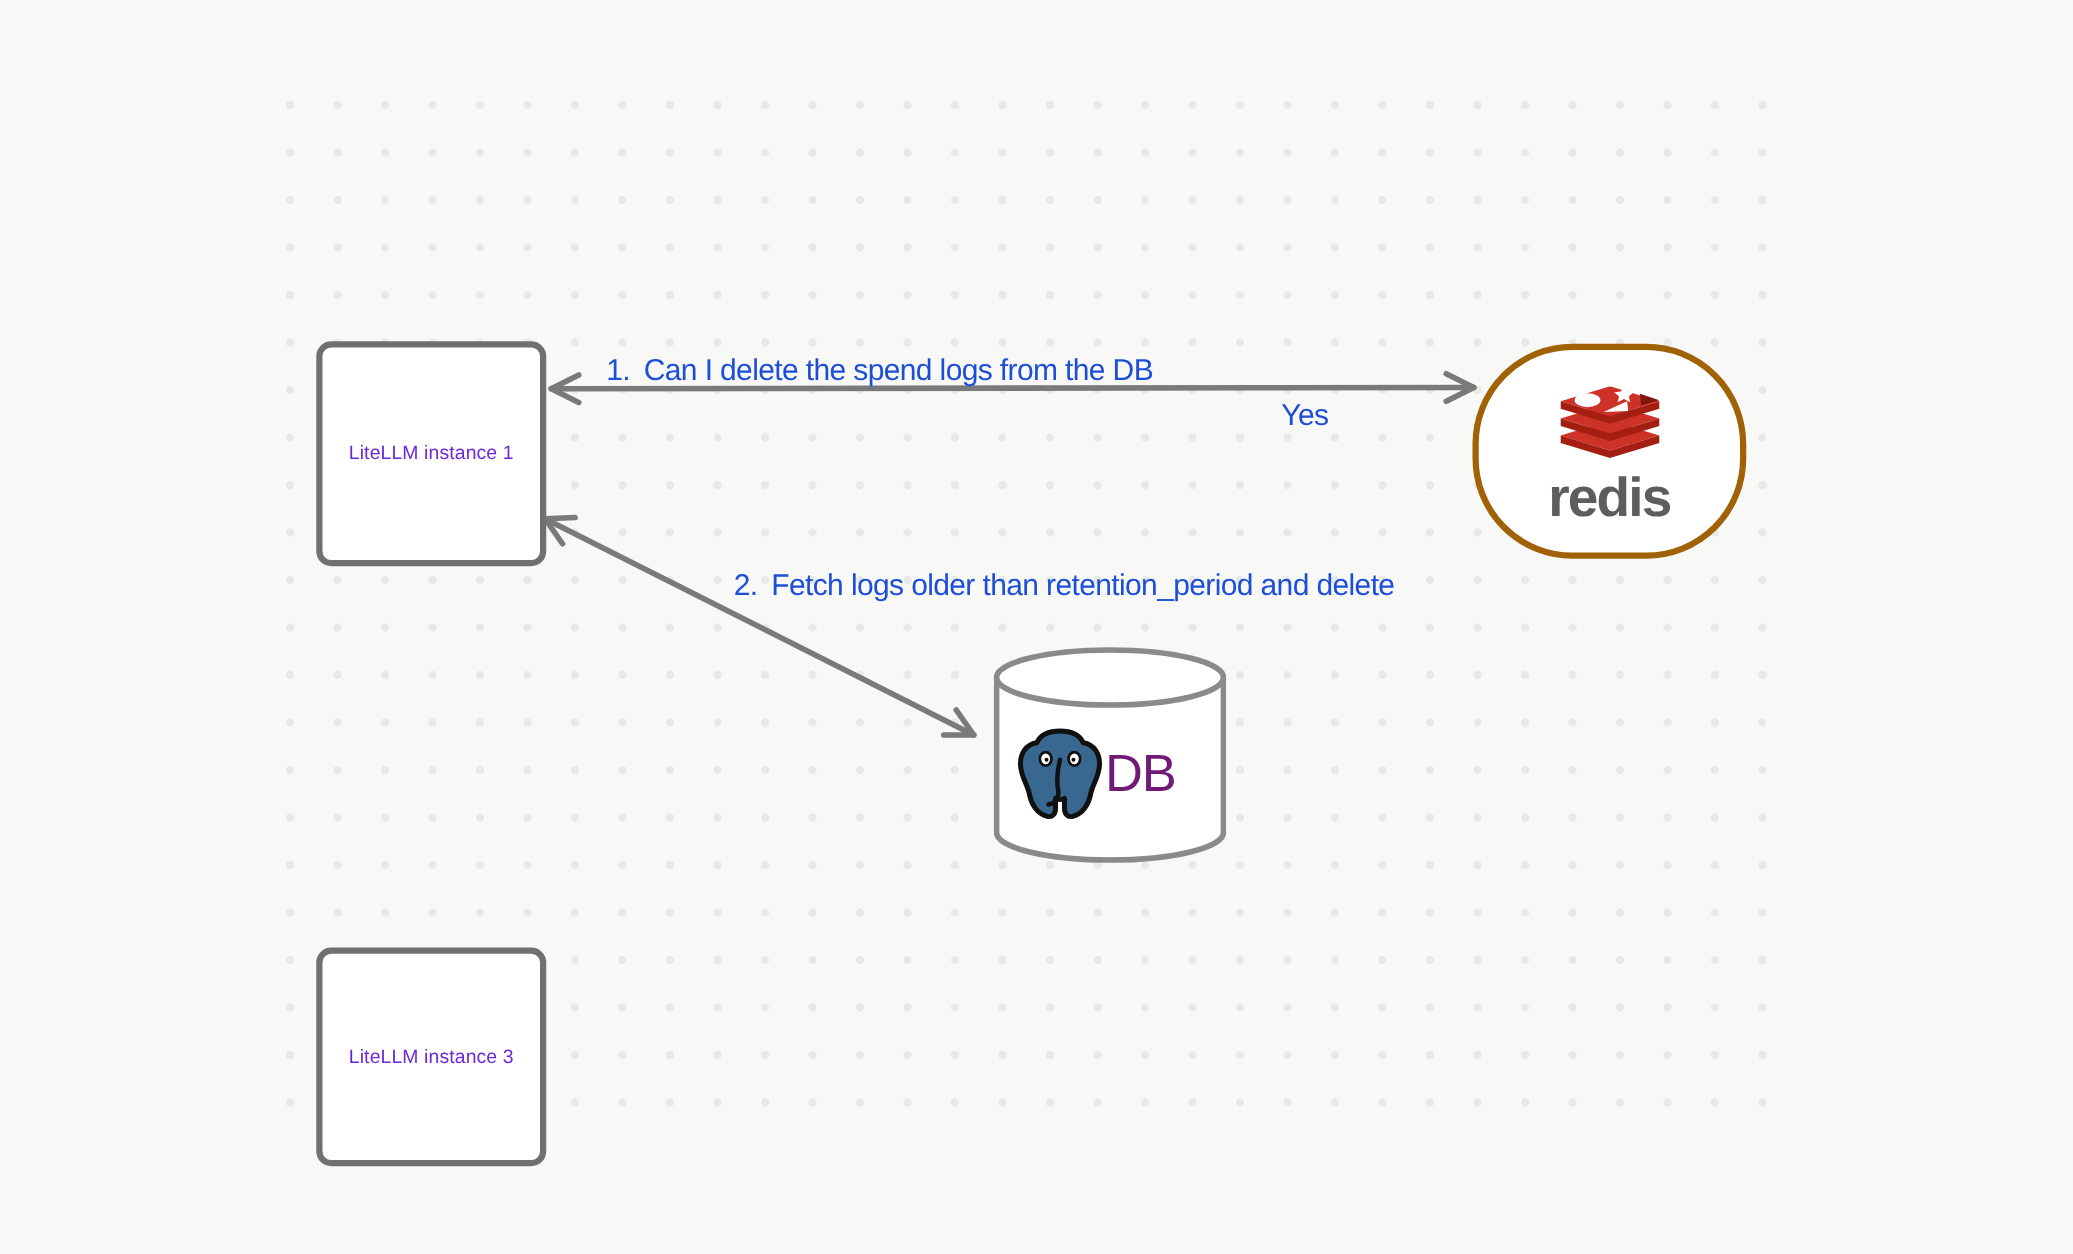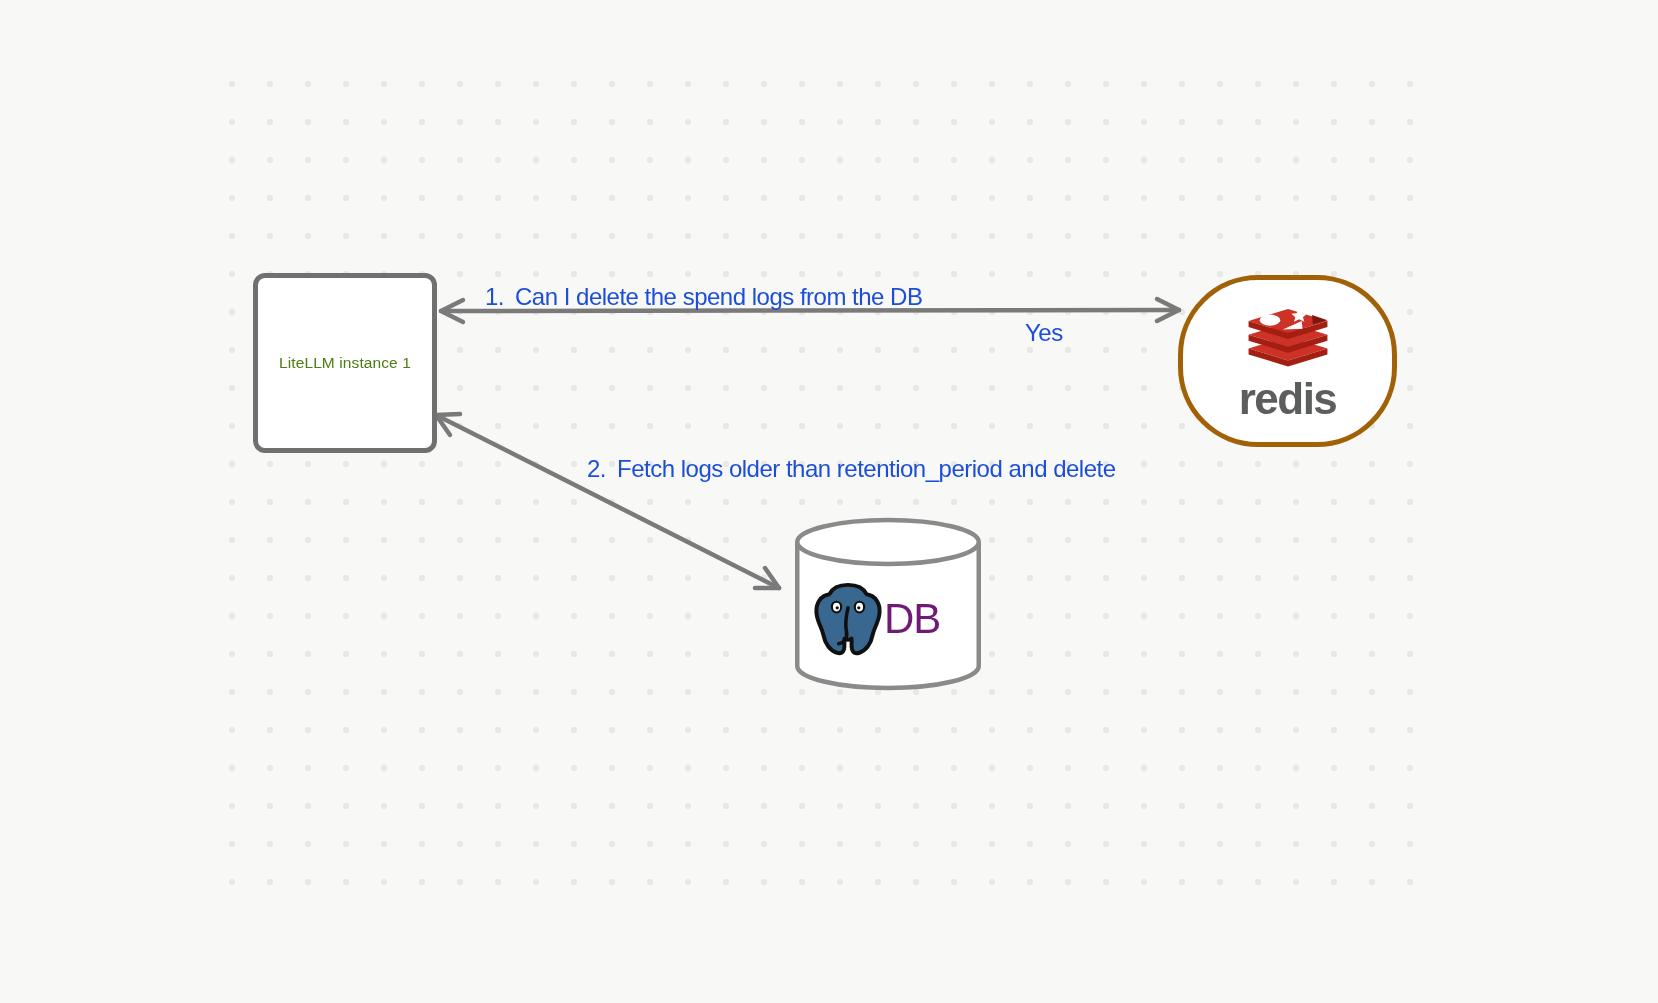--- a/index.html
+++ b/index.html
@@ -13,21 +13,21 @@
   .dot-grid{
     position:absolute;left:213px;top:65px;width:1217px;height:837px;
     background-image:radial-gradient(circle,#e8e8e7 3px,transparent 3.5px);
     background-size:38px 38px;
     pointer-events:none;
   }
   .node-box{
     position:absolute;width:184px;box-sizing:border-box;
     background:#ffffff;border:5px solid #707070;border-radius:12px;
     display:flex;align-items:center;justify-content:center;
-    color:#4d7c0f;font-size:15.5px;letter-spacing:0.1px;
+    color:#6d28d9;font-size:15.5px;letter-spacing:0.1px;
   }
   #box1{left:253px;top:273px;height:180px;}
   #box2{left:253px;top:516px;height:175px;}
   #box3{left:253px;top:758px;height:175px;}
   .redis-node{
     position:absolute;left:1178px;top:275px;width:219px;height:172px;
     box-sizing:border-box;background:#ffffff;border:5px solid #a16207;
     border-radius:80px;
     display:flex;flex-direction:column;align-items:center;justify-content:center;
     padding-top:6px;
@@ -65,20 +65,23 @@
     </g>
     <g stroke="#7a7a7a" stroke-width="4.5" fill="none" stroke-linecap="round" stroke-linejoin="round">
       <line x1="436" y1="415" x2="779" y2="588"></line>
       <path d="M436,415 L450,435 M436,415 L460,414"></path>
       <path d="M779,588 L765,568 M779,588 L755,588"></path>
     </g>
   </svg>
 
   <div class="node-box" id="box1">
     <span>LiteLLM instance 1</span>
+  </div>
+  <div class="node-box" id="box3">
+    <span>LiteLLM instance 3</span>
   </div>
 
   <div class="redis-node">
     <svg width="86" height="72" viewBox="0 0 100 84">
 
       <g transform="translate(0,32)">
         <path d="M50,0 L96,14 L50,28 L4,14 Z" fill="#CD3227"></path>
         <path d="M4,14 L50,28 L96,14 L96,21 L50,35 L4,21 Z" fill="#A41E11"></path>
       </g>
 

